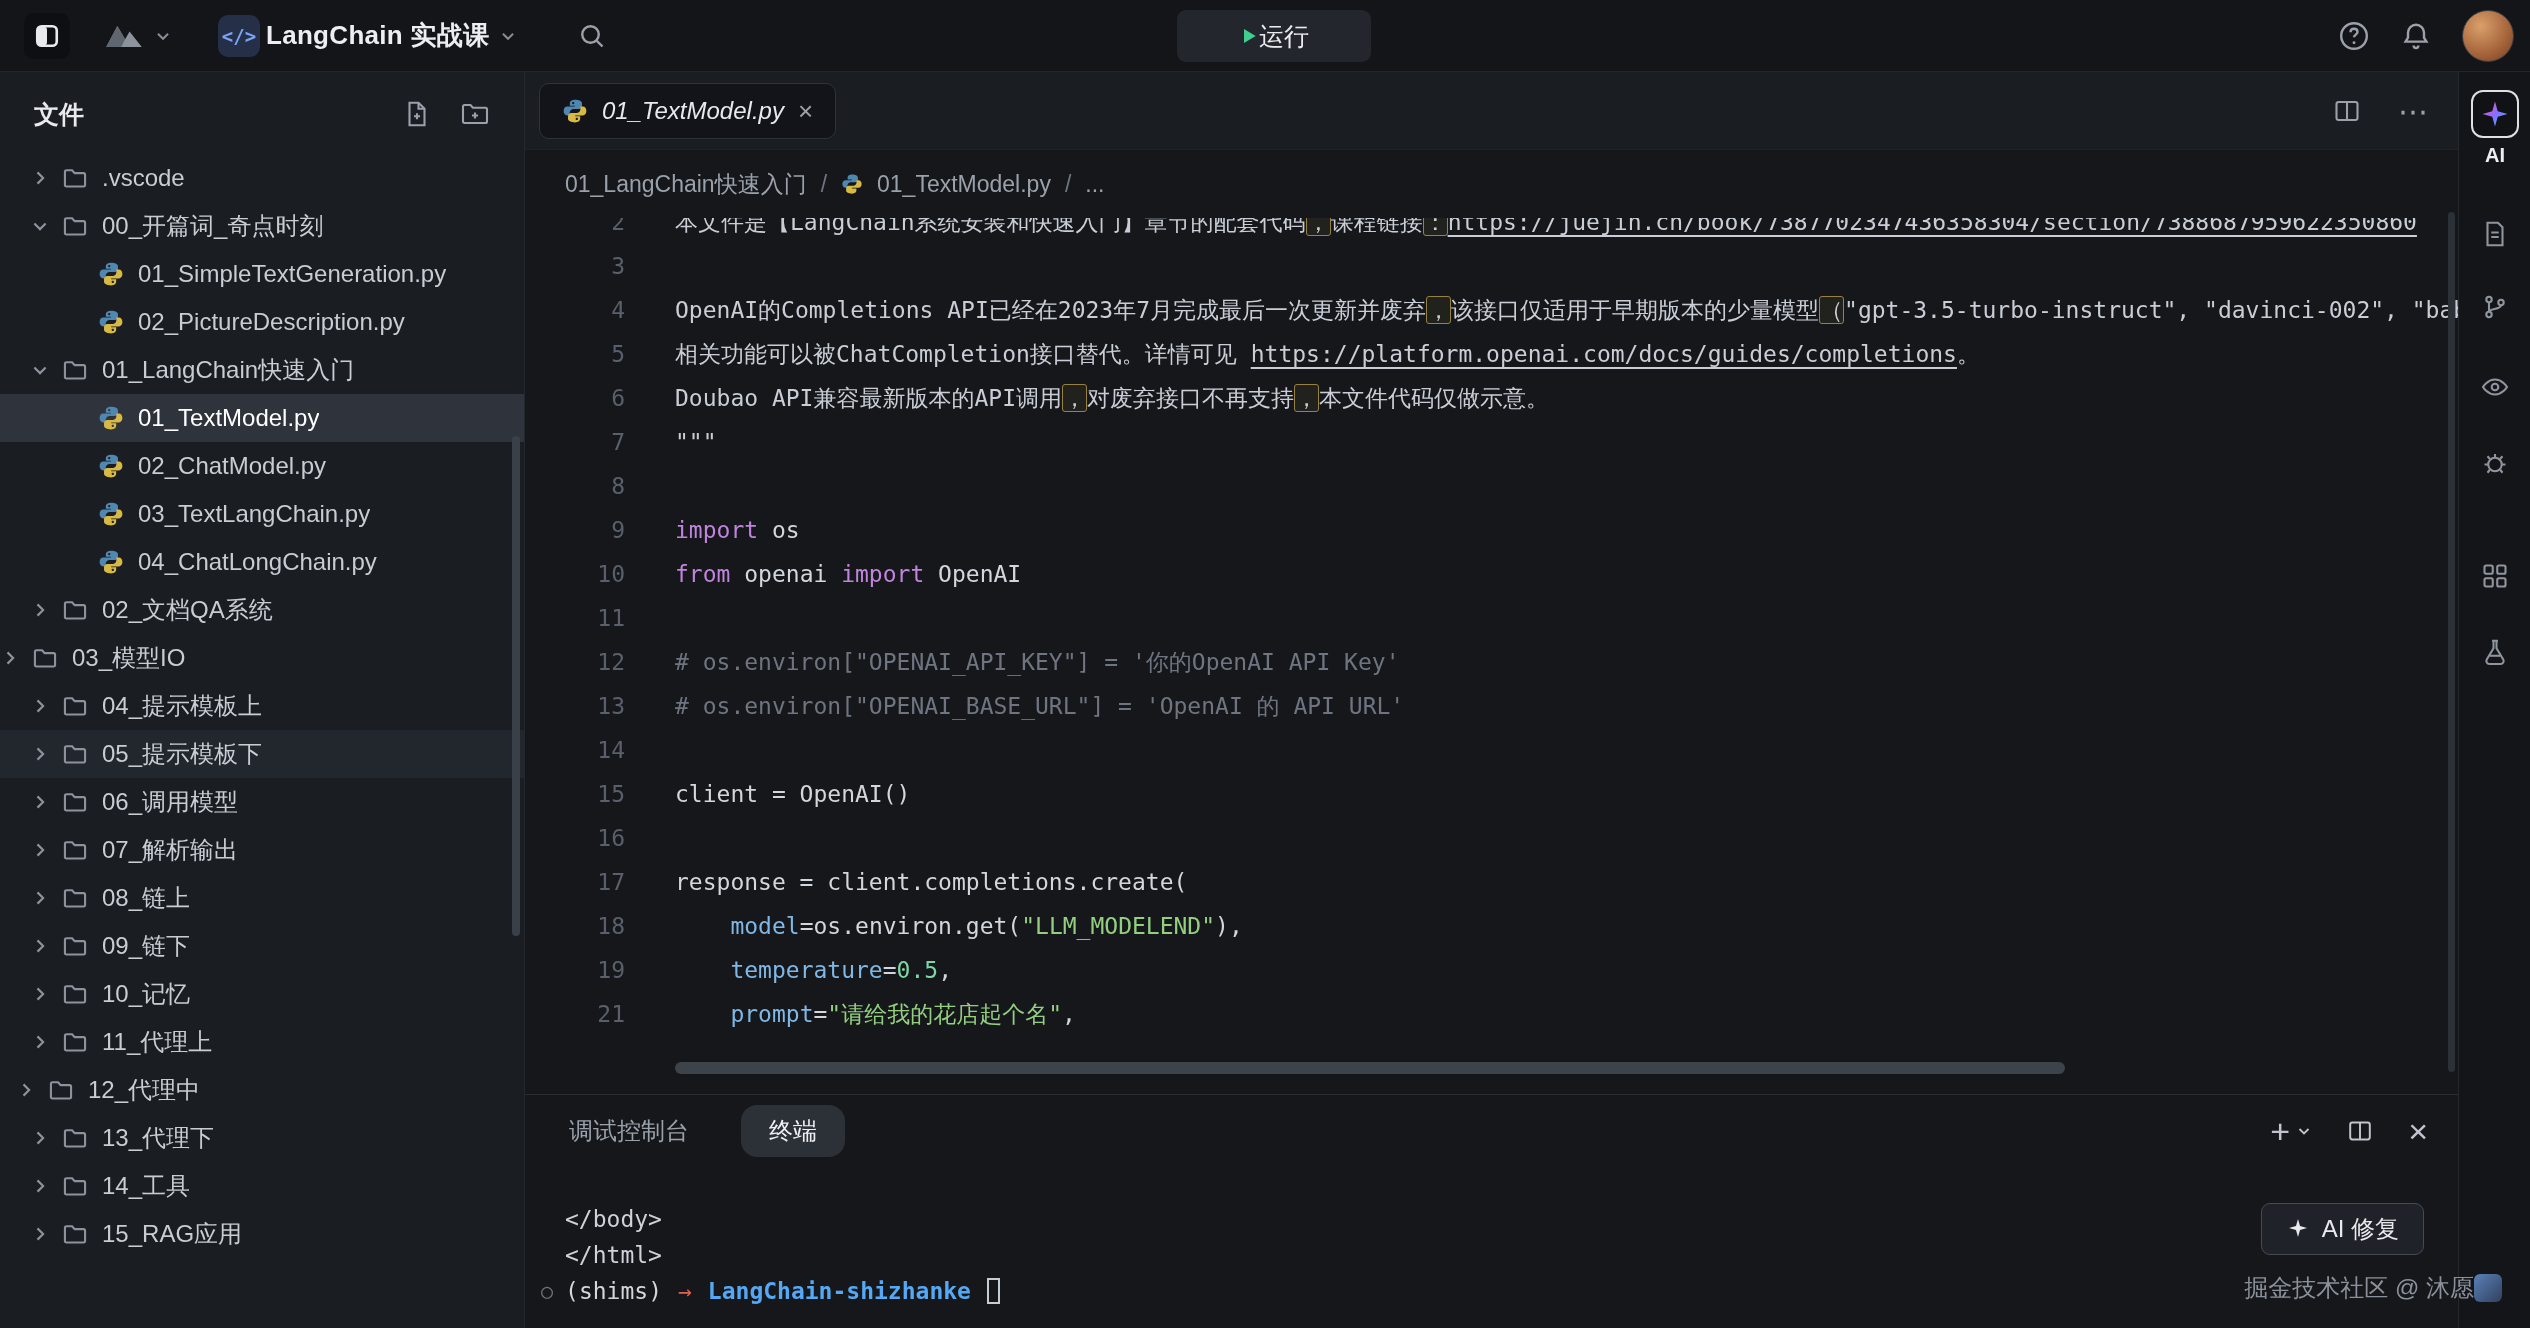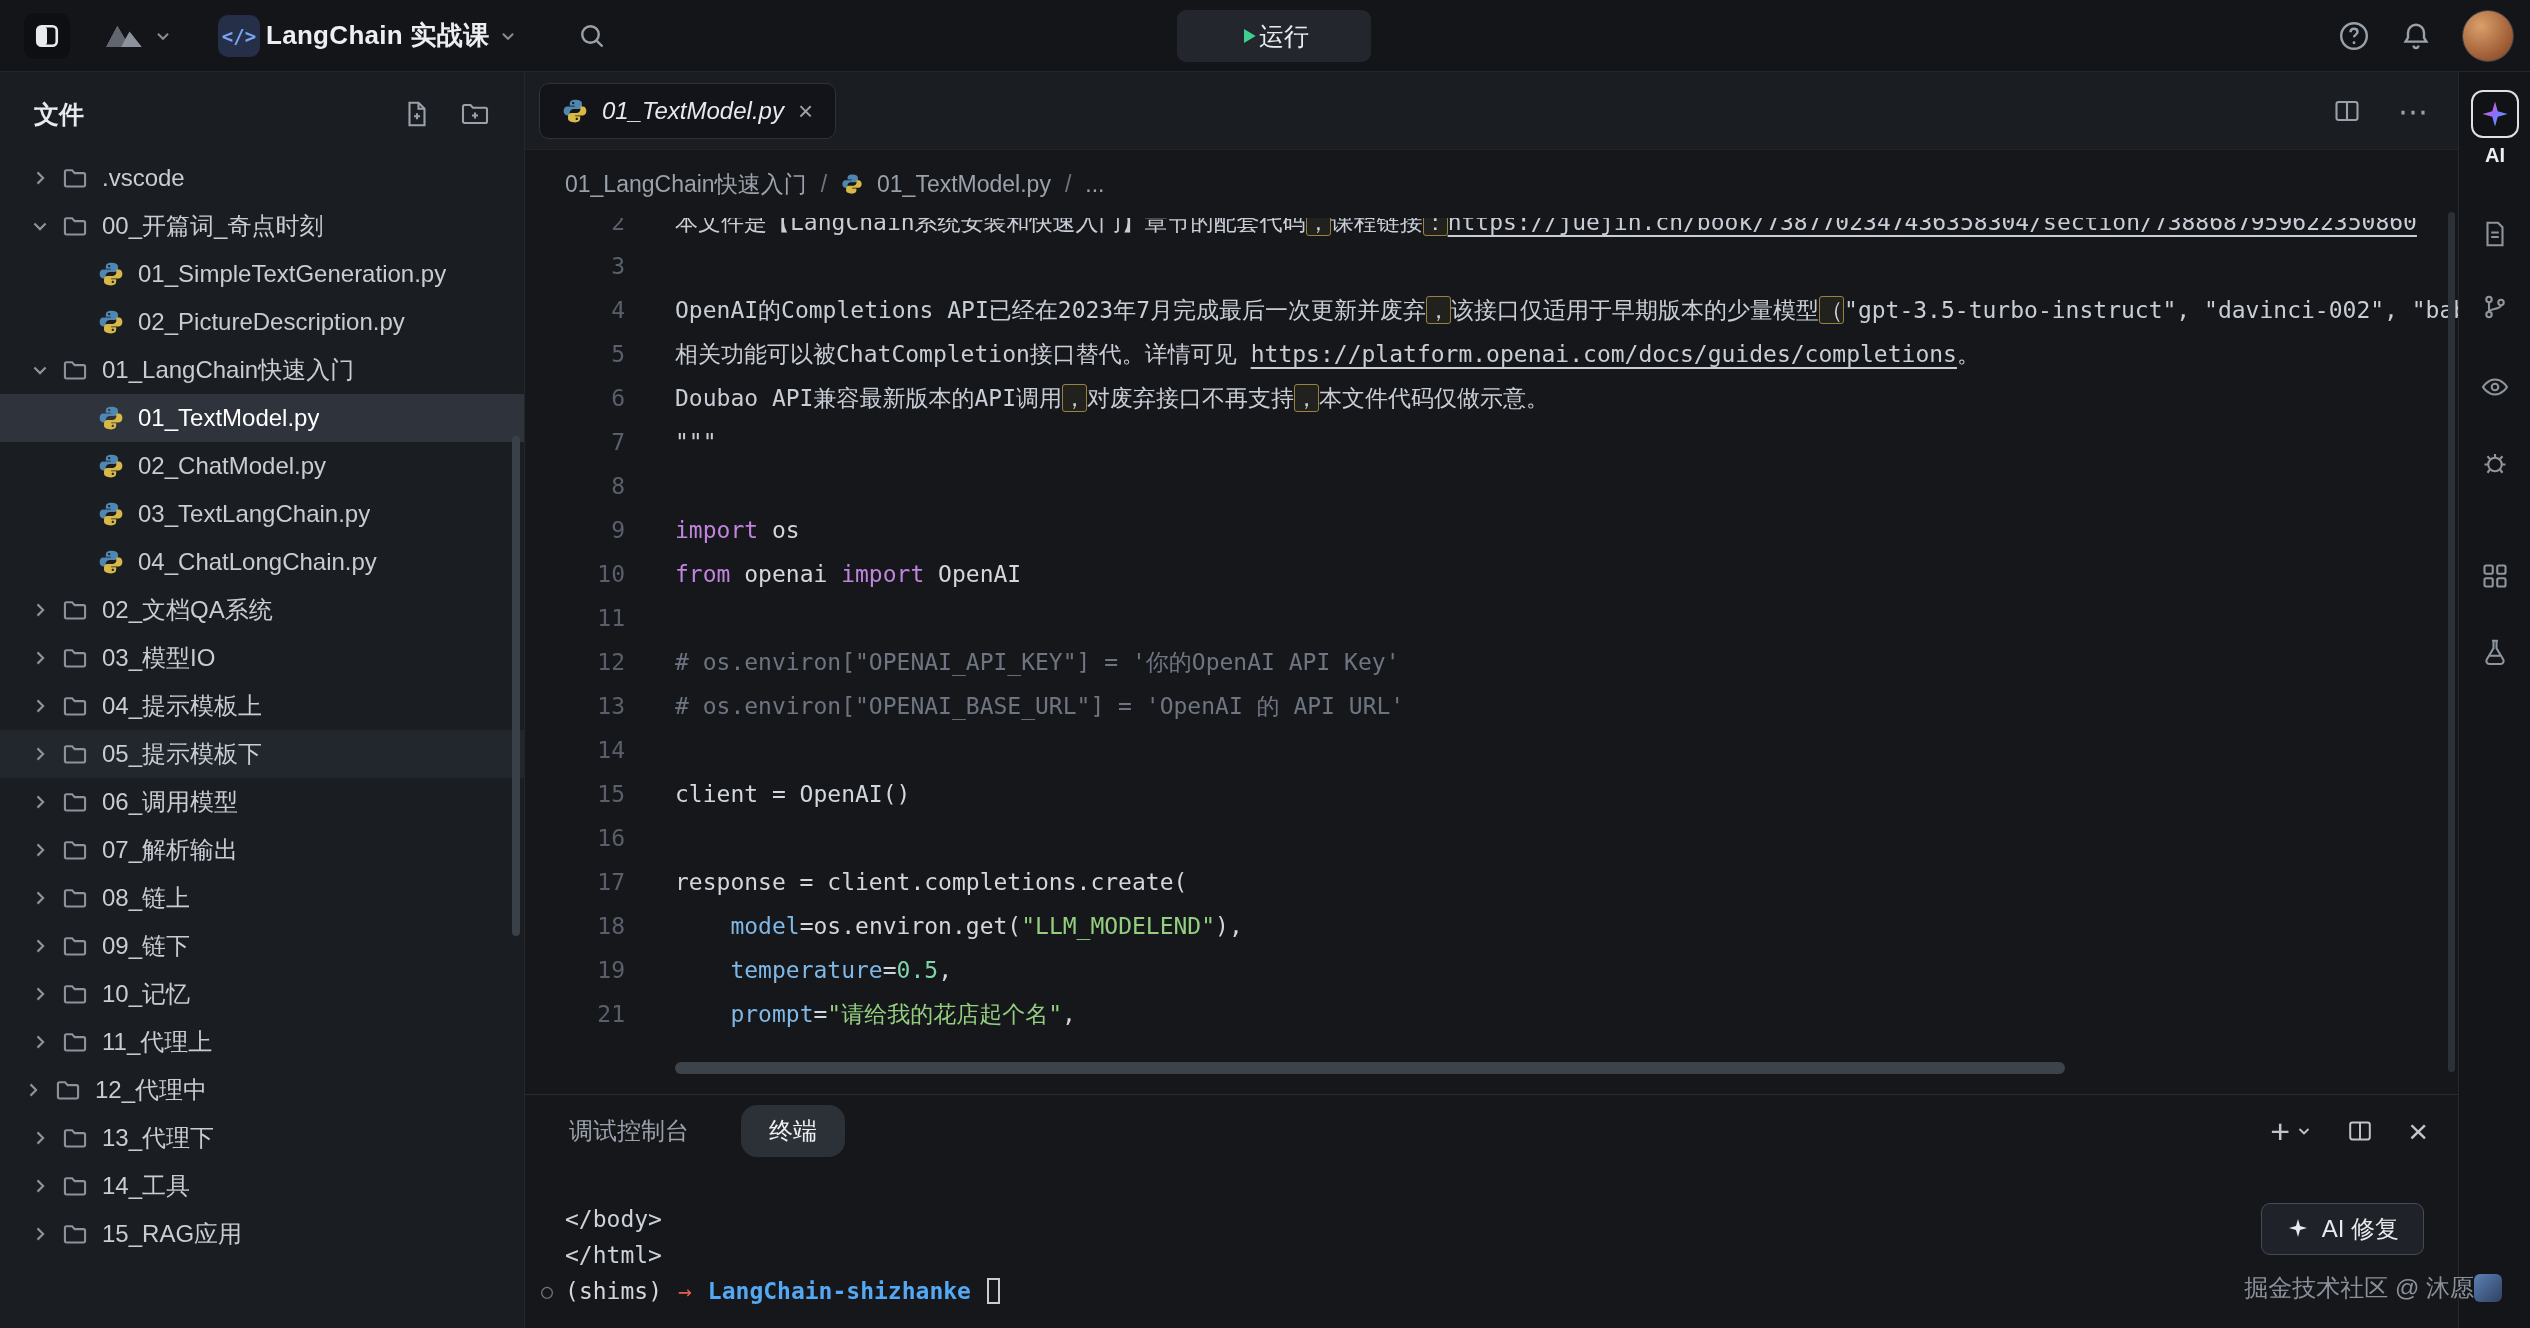--- a/index.html
+++ b/index.html
@@ -295,21 +295,21 @@
             <path fill="none" stroke="currentColor" stroke-width="1.7" d="M6 3.5 10.5 8 6 12.5"></path>
           </svg>
         </span>
         <span class="ticon">
           <svg width="26" height="26" viewBox="0 0 16 16">
             <path fill="none" stroke="currentColor" stroke-width="1.3" d="M1.8 4.2c0-.6.4-1 1-1h3.4l1.6 1.8h5.4c.6 0 1 .4 1 1v6.2c0 .6-.4 1-1 1H2.8c-.6 0-1-.4-1-1V4.2z"></path>
           </svg>
         </span>
         <span class="tlabel">02_文档QA系统</span>
       </div>
-      <div class="tree-row" style="padding-left: 30px;">
+      <div class="tree-row" style="">
         <span class="ticon chev">
           <svg width="20" height="20" viewBox="0 0 16 16">
             <path fill="none" stroke="currentColor" stroke-width="1.7" d="M6 3.5 10.5 8 6 12.5"></path>
           </svg>
         </span>
         <span class="ticon">
           <svg width="26" height="26" viewBox="0 0 16 16">
             <path fill="none" stroke="currentColor" stroke-width="1.3" d="M1.8 4.2c0-.6.4-1 1-1h3.4l1.6 1.8h5.4c.6 0 1 .4 1 1v6.2c0 .6-.4 1-1 1H2.8c-.6 0-1-.4-1-1V4.2z"></path>
           </svg>
         </span>
@@ -412,21 +412,21 @@
             <path fill="none" stroke="currentColor" stroke-width="1.7" d="M6 3.5 10.5 8 6 12.5"></path>
           </svg>
         </span>
         <span class="ticon">
           <svg width="26" height="26" viewBox="0 0 16 16">
             <path fill="none" stroke="currentColor" stroke-width="1.3" d="M1.8 4.2c0-.6.4-1 1-1h3.4l1.6 1.8h5.4c.6 0 1 .4 1 1v6.2c0 .6-.4 1-1 1H2.8c-.6 0-1-.4-1-1V4.2z"></path>
           </svg>
         </span>
         <span class="tlabel">11_代理上</span>
       </div>
-      <div class="tree-row" style="padding-left: 23px;">
+      <div class="tree-row" style="padding-left: 16px;">
         <span class="ticon chev">
           <svg width="20" height="20" viewBox="0 0 16 16">
             <path fill="none" stroke="currentColor" stroke-width="1.7" d="M6 3.5 10.5 8 6 12.5"></path>
           </svg>
         </span>
         <span class="ticon">
           <svg width="26" height="26" viewBox="0 0 16 16">
             <path fill="none" stroke="currentColor" stroke-width="1.3" d="M1.8 4.2c0-.6.4-1 1-1h3.4l1.6 1.8h5.4c.6 0 1 .4 1 1v6.2c0 .6-.4 1-1 1H2.8c-.6 0-1-.4-1-1V4.2z"></path>
           </svg>
         </span>

